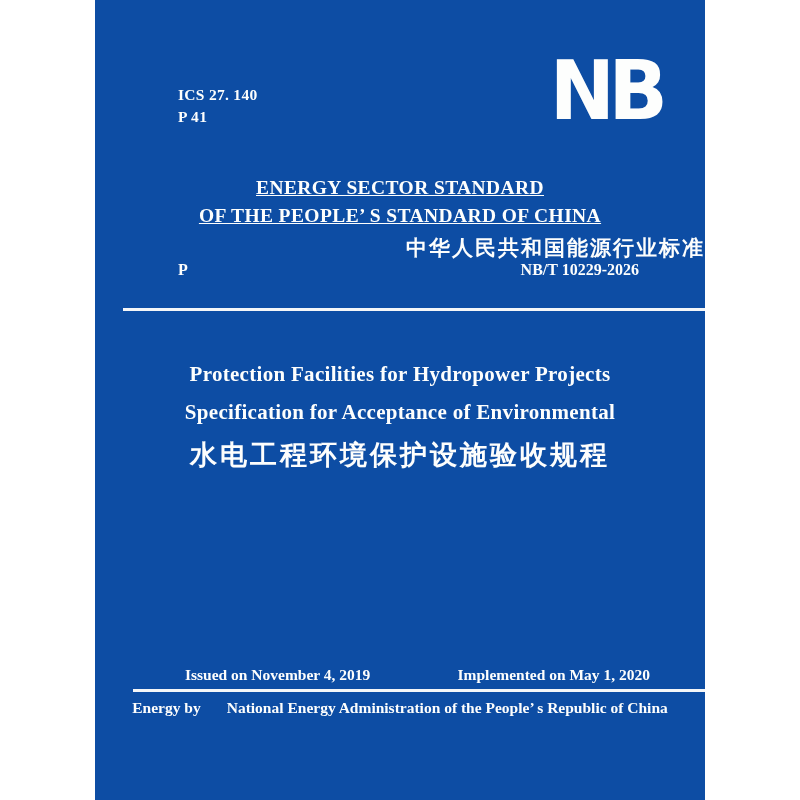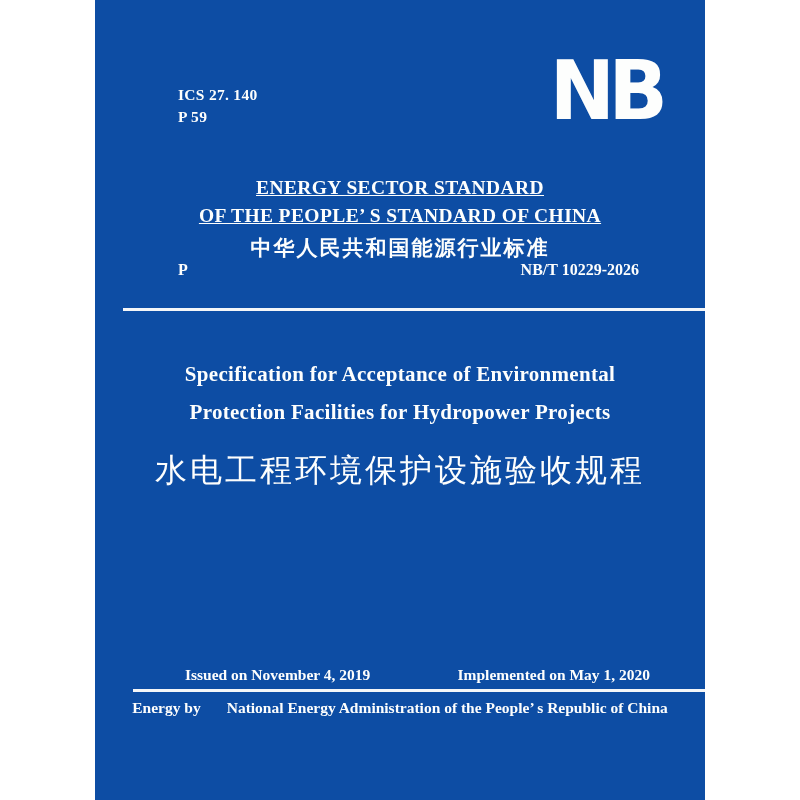--- a/index.html
+++ b/index.html
@@ -34,38 +34,38 @@
     transform: scaleX(0.95); transform-origin: right top;
   }
 
   
   .heading { position: absolute; left: 0; right: 0; top: 174px; text-align: center; }
   .heading-en {
     font-weight: bold; font-size: 19.5px; line-height: 27.5px; letter-spacing: 0.4px; text-decoration: underline;
   }
   .heading-zh {
     font-family: "Liberation Sans", "DejaVu Sans", sans-serif;
-    font-weight: bold; font-size: 21px; margin-top: 5px; letter-spacing: 2px;
+    font-weight: bold; font-size: 21px; margin-top: 5px; letter-spacing: 2px; text-align: right;
   }
 
   
   .code-row {
     position: absolute; left: 83px; right: 66px; top: 261px;
     display: flex; justify-content: space-between;
     font-weight: bold; font-size: 16px;
   }
 
   .rule { position: absolute; background: #f4f6f8; height: 3px; }
   .rule-top { top: 308px; left: 28px; right: 0; }
   .rule-bottom { top: 689px; left: 38px; right: 0; height: 2.5px; }
 
   
   .title-block { position: absolute; left: 0; right: 0; top: 355px; text-align: center; }
   .title-en { font-weight: bold; font-size: 21px; line-height: 38px; letter-spacing: 0.3px; }
-  .title-zh { font-weight: normal; font-size: 32px; margin-top: 18px; letter-spacing: 3px; }
+  .title-zh { font-weight: bold; font-size: 27px; margin-top: 6px; letter-spacing: 3px; }
 
   
   .dates-row {
     position: absolute; left: 90px; right: 55px; top: 666px;
     display: flex; justify-content: space-between;
     font-weight: bold; font-size: 15.5px; align-items: center;
   }
   .issuedby-row {
     position: absolute; left: 0; right: 0; top: 699px;
     text-align: center; font-weight: bold; font-size: 15.5px;
@@ -73,41 +73,41 @@
   .issuedby-row .gap { display: inline-block; width: 26px; }
 </style>
 </head>
 <body>
 
 <div class="canvas">
   <div class="cover" style="background: rgb(13, 77, 164); color: rgb(253, 254, 253); padding-left: 8px;">
 
     <div class="ics-block">
       <div>ICS 27. 140</div>
-      <div>P 59</div>
+      <div>P 41</div>
     </div>
 
     <div class="nb-logo">NB</div>
 
     <div class="heading">
       <div class="heading-en">ENERGY SECTOR STANDARD</div>
       <div class="heading-en">OF THE PEOPLE’ S STANDARD OF CHINA</div>
       <div class="heading-zh">中华人民共和国能源行业标准</div>
     </div>
 
     <div class="code-row">
       <span>P</span>
       <span>NB/T 10229-2026</span>
     </div>
 
     <div class="rule rule-top"></div>
 
     <div class="title-block">
+      <div class="title-en">Protection Facilities for Hydropower Projects</div>
       <div class="title-en">Specification for Acceptance of Environmental</div>
-      <div class="title-en">Protection Facilities for Hydropower Projects</div>
       <div class="title-zh">水电工程环境保护设施验收规程</div>
     </div>
 
     <div class="dates-row">
       <span>Issued on November 4, 2019</span>
       <span>Implemented on May 1, 2020</span>
     </div>
 
     <div class="rule rule-bottom"></div>
 

